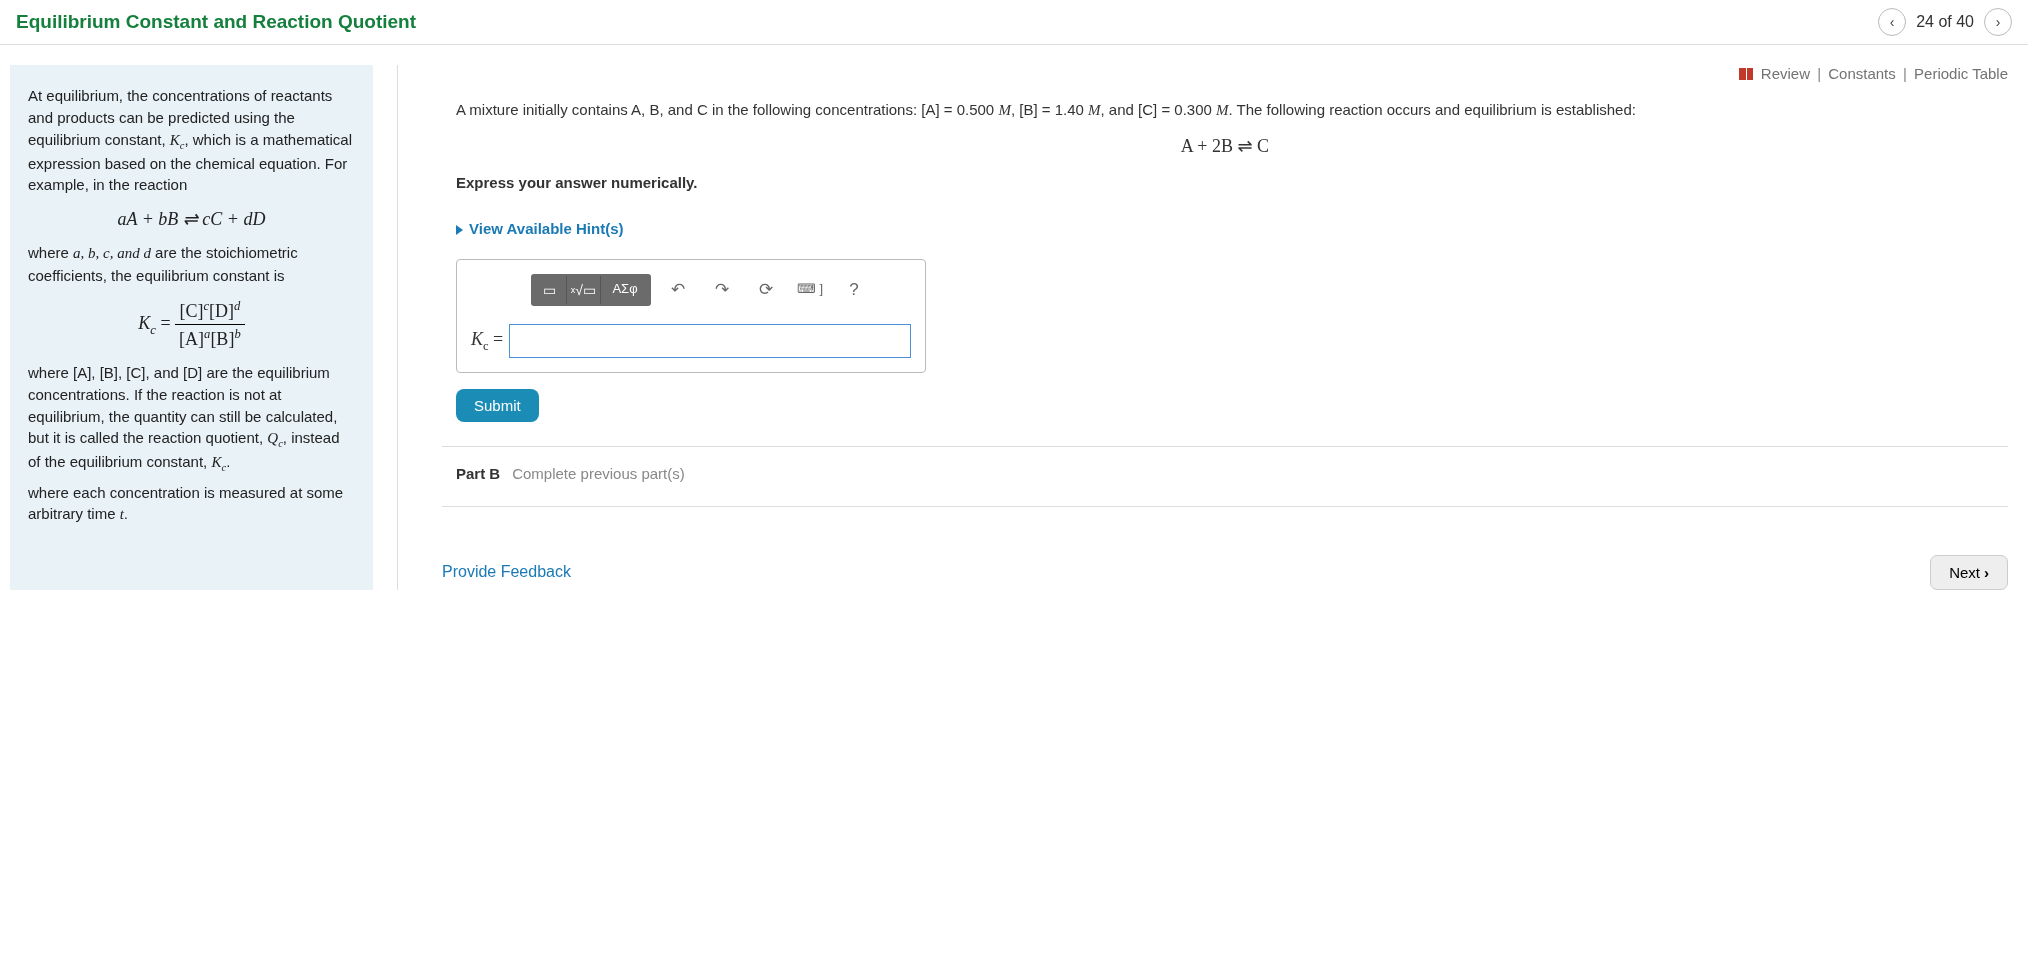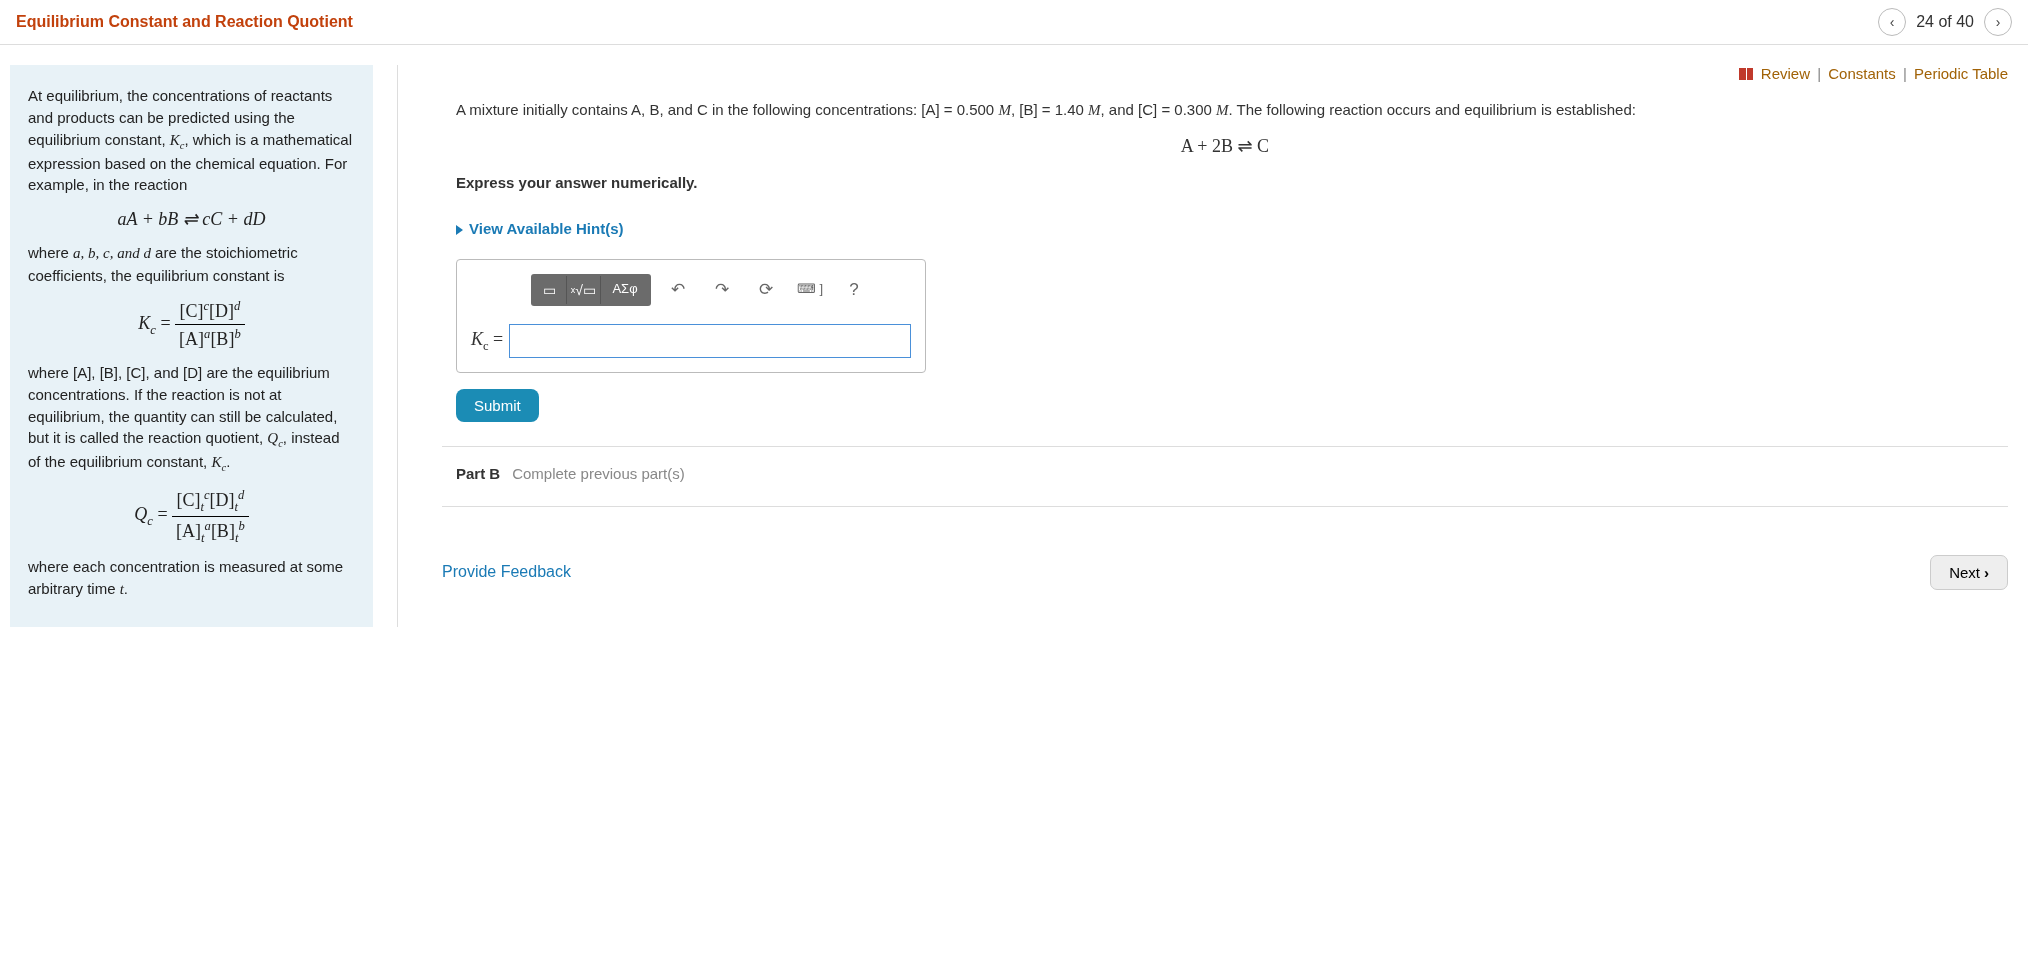--- a/index.html
+++ b/index.html
@@ -10,23 +10,23 @@
     background: #fff;
   }
   .header {
     display: flex;
     justify-content: space-between;
     align-items: center;
     padding: 8px 16px;
     border-bottom: 1px solid #ddd;
   }
   .header h1 {
-    font-size: 16px;
+    font-size: 19px;
     font-weight: bold;
-    color: #c2410c;
+    color: #15803d;
   }
   .nav-group {
     display: flex;
     align-items: center;
     gap: 10px;
   }
   .circ-btn {
     width: 28px; height: 28px;
     border-radius: 50%;
     border: 1px solid #bbb;
@@ -71,21 +71,21 @@
   }
   .right-panel {
     flex: 1;
     padding: 0 20px;
   }
   .top-links {
     text-align: right;
     margin-bottom: 16px;
     font-size: 15px;
   }
-  .top-links .link { color: #a16207; text-decoration: none; cursor: pointer; text-align: center; }
+  .top-links .link { color: #737373; text-decoration: none; cursor: pointer; text-align: center; }
   .top-links .sep { color: #888; margin: 0 3px; }
   .book-icon {
     display: inline-block;
     width: 14px; height: 12px;
     background: #c0392b;
     margin-right: 4px;
     vertical-align: -1px;
     position: relative;
   }
   .book-icon::after {
@@ -245,27 +245,20 @@
     <div class="eq-center">
       <span class="ital"><span>K</span><sub>c</sub></span> =
       <span class="frac serif">
         <span class="num"><span>[C]</span><sup class="ital">c</sup><span>[D]</span><sup class="ital">d</sup></span>
         <span class="den"><span>[A]</span><sup class="ital">a</sup><span>[B]</span><sup class="ital">b</sup></span>
       </span>
     </div>
     <p>
       <span>where [A], [B], [C], and [D] are the equilibrium concentrations. If the reaction is not at equilibrium, the quantity can still be calculated, but it is called the reaction quotient, </span><span class="ital"><span>Q</span><sub>c</sub></span><span>, instead of the equilibrium constant, </span><span class="ital"><span>K</span><sub>c</sub></span><span>.</span>
     </p>
-    <div class="eq-center">
-      <span class="ital"><span>Q</span><sub>c</sub></span> =
-      <span class="frac serif">
-        <span class="num"><span>[C]</span><sub class="ital">t</sub><sup class="ital">c</sup><span>[D]</span><sub class="ital">t</sub><sup class="ital">d</sup></span>
-        <span class="den"><span>[A]</span><sub class="ital">t</sub><sup class="ital">a</sup><span>[B]</span><sub class="ital">t</sub><sup class="ital">b</sup></span>
-      </span>
-    </div>
     <p>
       <span>where each concentration is measured at some arbitrary time </span><span class="ital">t</span><span>.</span>
     </p>
   </div>
 
   <div class="divider"></div>
 
   <div class="right-panel">
     <div class="top-links">
       <span class="book-icon"></span>

